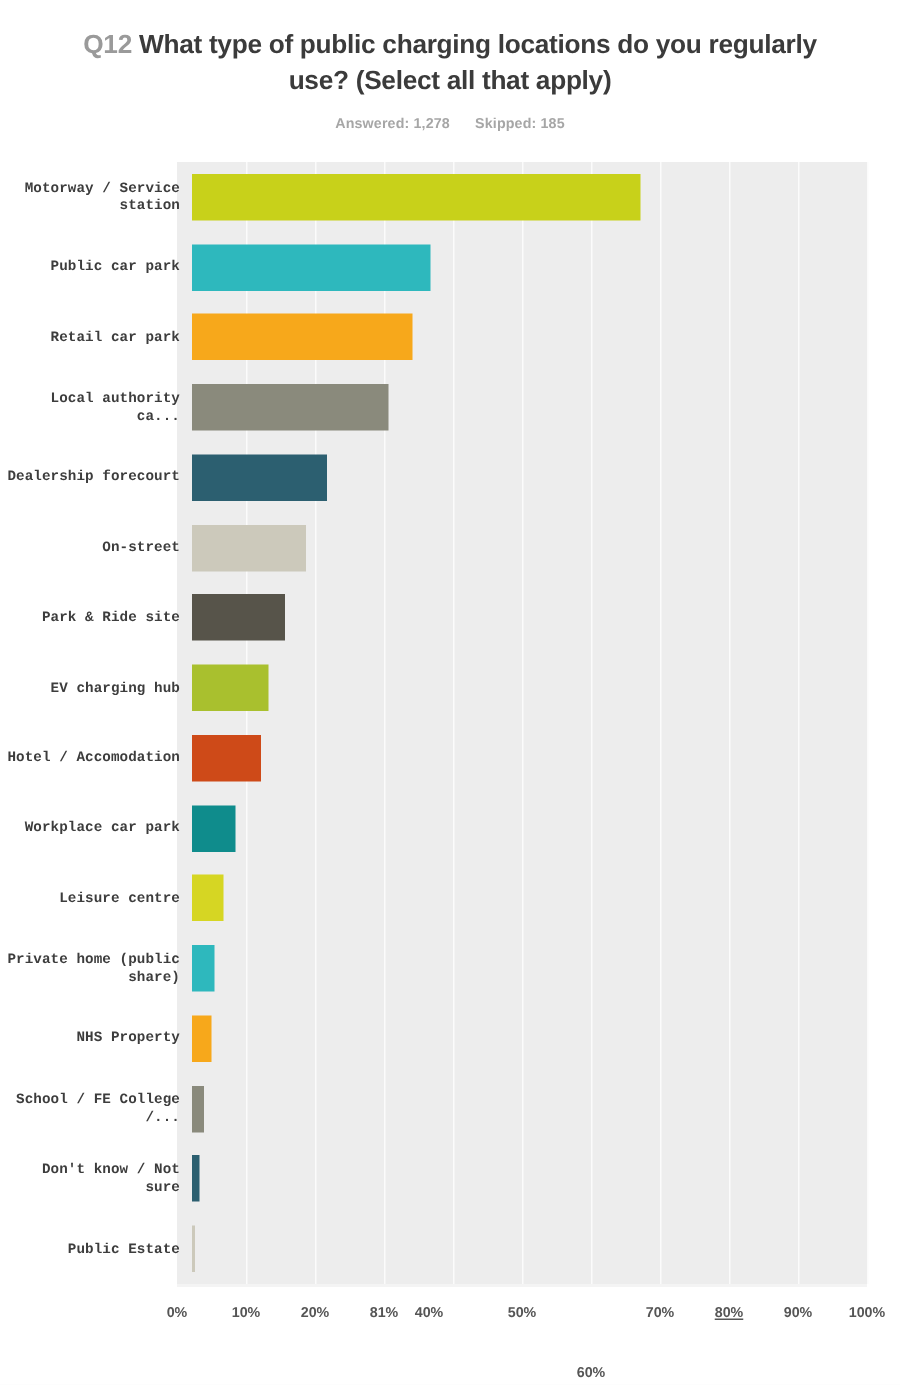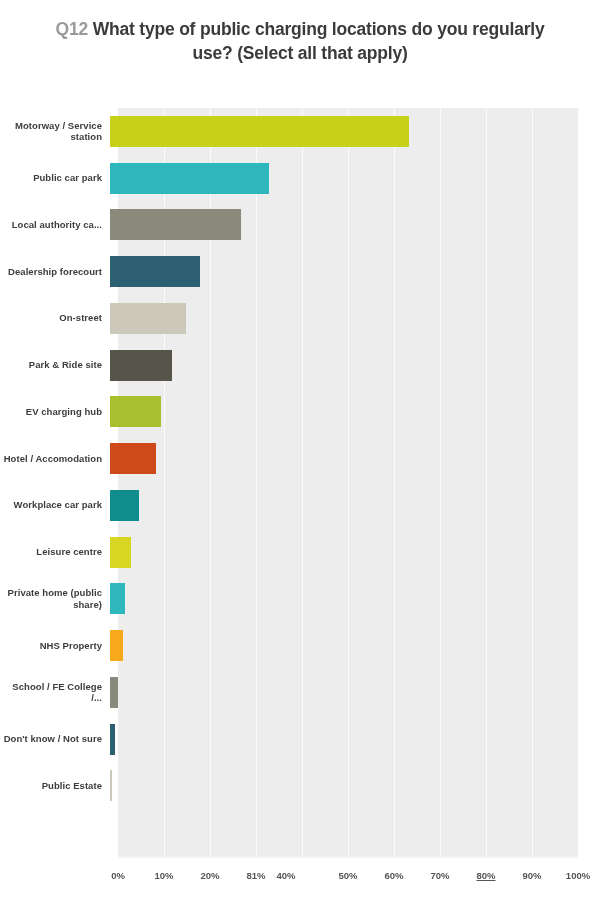--- a/index.html
+++ b/index.html
@@ -76,29 +76,30 @@
     width: 600px;
     height: 748px;
   }
   .row {
     position: relative;
     display: flex;
     align-items: center;
     height: 46.75px;
   }
   .cat-label {
-    width: 110px;
+    width: 128px;
     padding-right: 8px;
     box-sizing: border-box;
     text-align: right;
     font-size: 9.5px;
     font-weight: bold;
     color: #3d3d3d;
     line-height: 1.25;
     letter-spacing: 0.05px;
+    font-family: Liberation Mono, monospace;
   }
   .bar-track {
     position: relative;
     width: 460px;
     height: 46.75px;
     display: flex;
     align-items: center;
   }
   .bar {
     height: 31px;
@@ -134,20 +135,24 @@
 </style>
 </head>
 <body>
 
 <div class="page">
 
   <div class="title-wrap">
     <div class="chart-title">
       <span class="q-num">Q12</span>
       <span>What type of public charging locations do you regularly use? (Select all that apply)</span>
+    </div>
+    <div class="subcounts">
+      <span>Answered: 1,278</span>
+      <span class="skipped">Skipped: 185</span>
     </div>
   </div>
 
   <div class="plot-area">
     <div class="gridlines" id="gridlines">
         <div class="gridline" style="left: 46px;"></div>
         <div class="gridline" style="left: 92px;"></div>
         <div class="gridline" style="left: 138px;"></div>
         <div class="gridline" style="left: 184px;"></div>
         <div class="gridline" style="left: 230px;"></div>
@@ -166,20 +171,26 @@
           <div class="bar" title="Motorway / Service station: 65%" style="width: 299px; background: rgb(200, 209, 26);"></div>
         </div>
       </div>
       <div class="row">
         <div class="cat-label">Public car park</div>
         <div class="bar-track">
           <div class="bar" title="Public car park: 34.5%" style="width: 158.7px; background: rgb(46, 184, 189);"></div>
         </div>
       </div>
       <div class="row">
+        <div class="cat-label">Retail car park</div>
+        <div class="bar-track">
+          <div class="bar" title="Retail car park: 32%" style="width: 147.2px; background: rgb(247, 168, 27);"></div>
+        </div>
+      </div>
+      <div class="row">
         <div class="cat-label">Local authority ca...</div>
         <div class="bar-track">
           <div class="bar" title="Local authority ca...: 28.5%" style="width: 131.1px; background: rgb(138, 138, 124);"></div>
         </div>
       </div>
       <div class="row">
         <div class="cat-label">Dealership forecourt</div>
         <div class="bar-track">
           <div class="bar" title="Dealership forecourt: 19.5%" style="width: 89.7px; background: rgb(44, 95, 112);"></div>
         </div>
@@ -254,21 +265,21 @@
 
   <div class="axis">
     <div class="axis-baseline"></div>
     <div id="ticks">
         <div class="tick-label" style="left: 0px;">0%</div>
         <div class="tick-label" style="left: 46px;">10%</div>
         <div class="tick-label" style="left: 92px;">20%</div>
         <div class="tick-label" style="left: 138px;">81%</div>
         <div class="tick-label" style="left: 168px;">40%</div>
         <div class="tick-label" style="left: 230px;">50%</div>
-        <div class="tick-label" style="left: 276px;">60%</div>
+        <div class="tick-label" style="left: 276px; margin-top: 40px;">60%</div>
         <div class="tick-label" style="left: 322px;">70%</div>
         <div class="tick-label" style="left: 368px; text-decoration: underline;">80%</div>
         <div class="tick-label" style="left: 414px;">90%</div>
         <div class="tick-label" style="left: 460px;">100%</div>
       </div>
   </div>
 
 </div>
 
 </body></html>

